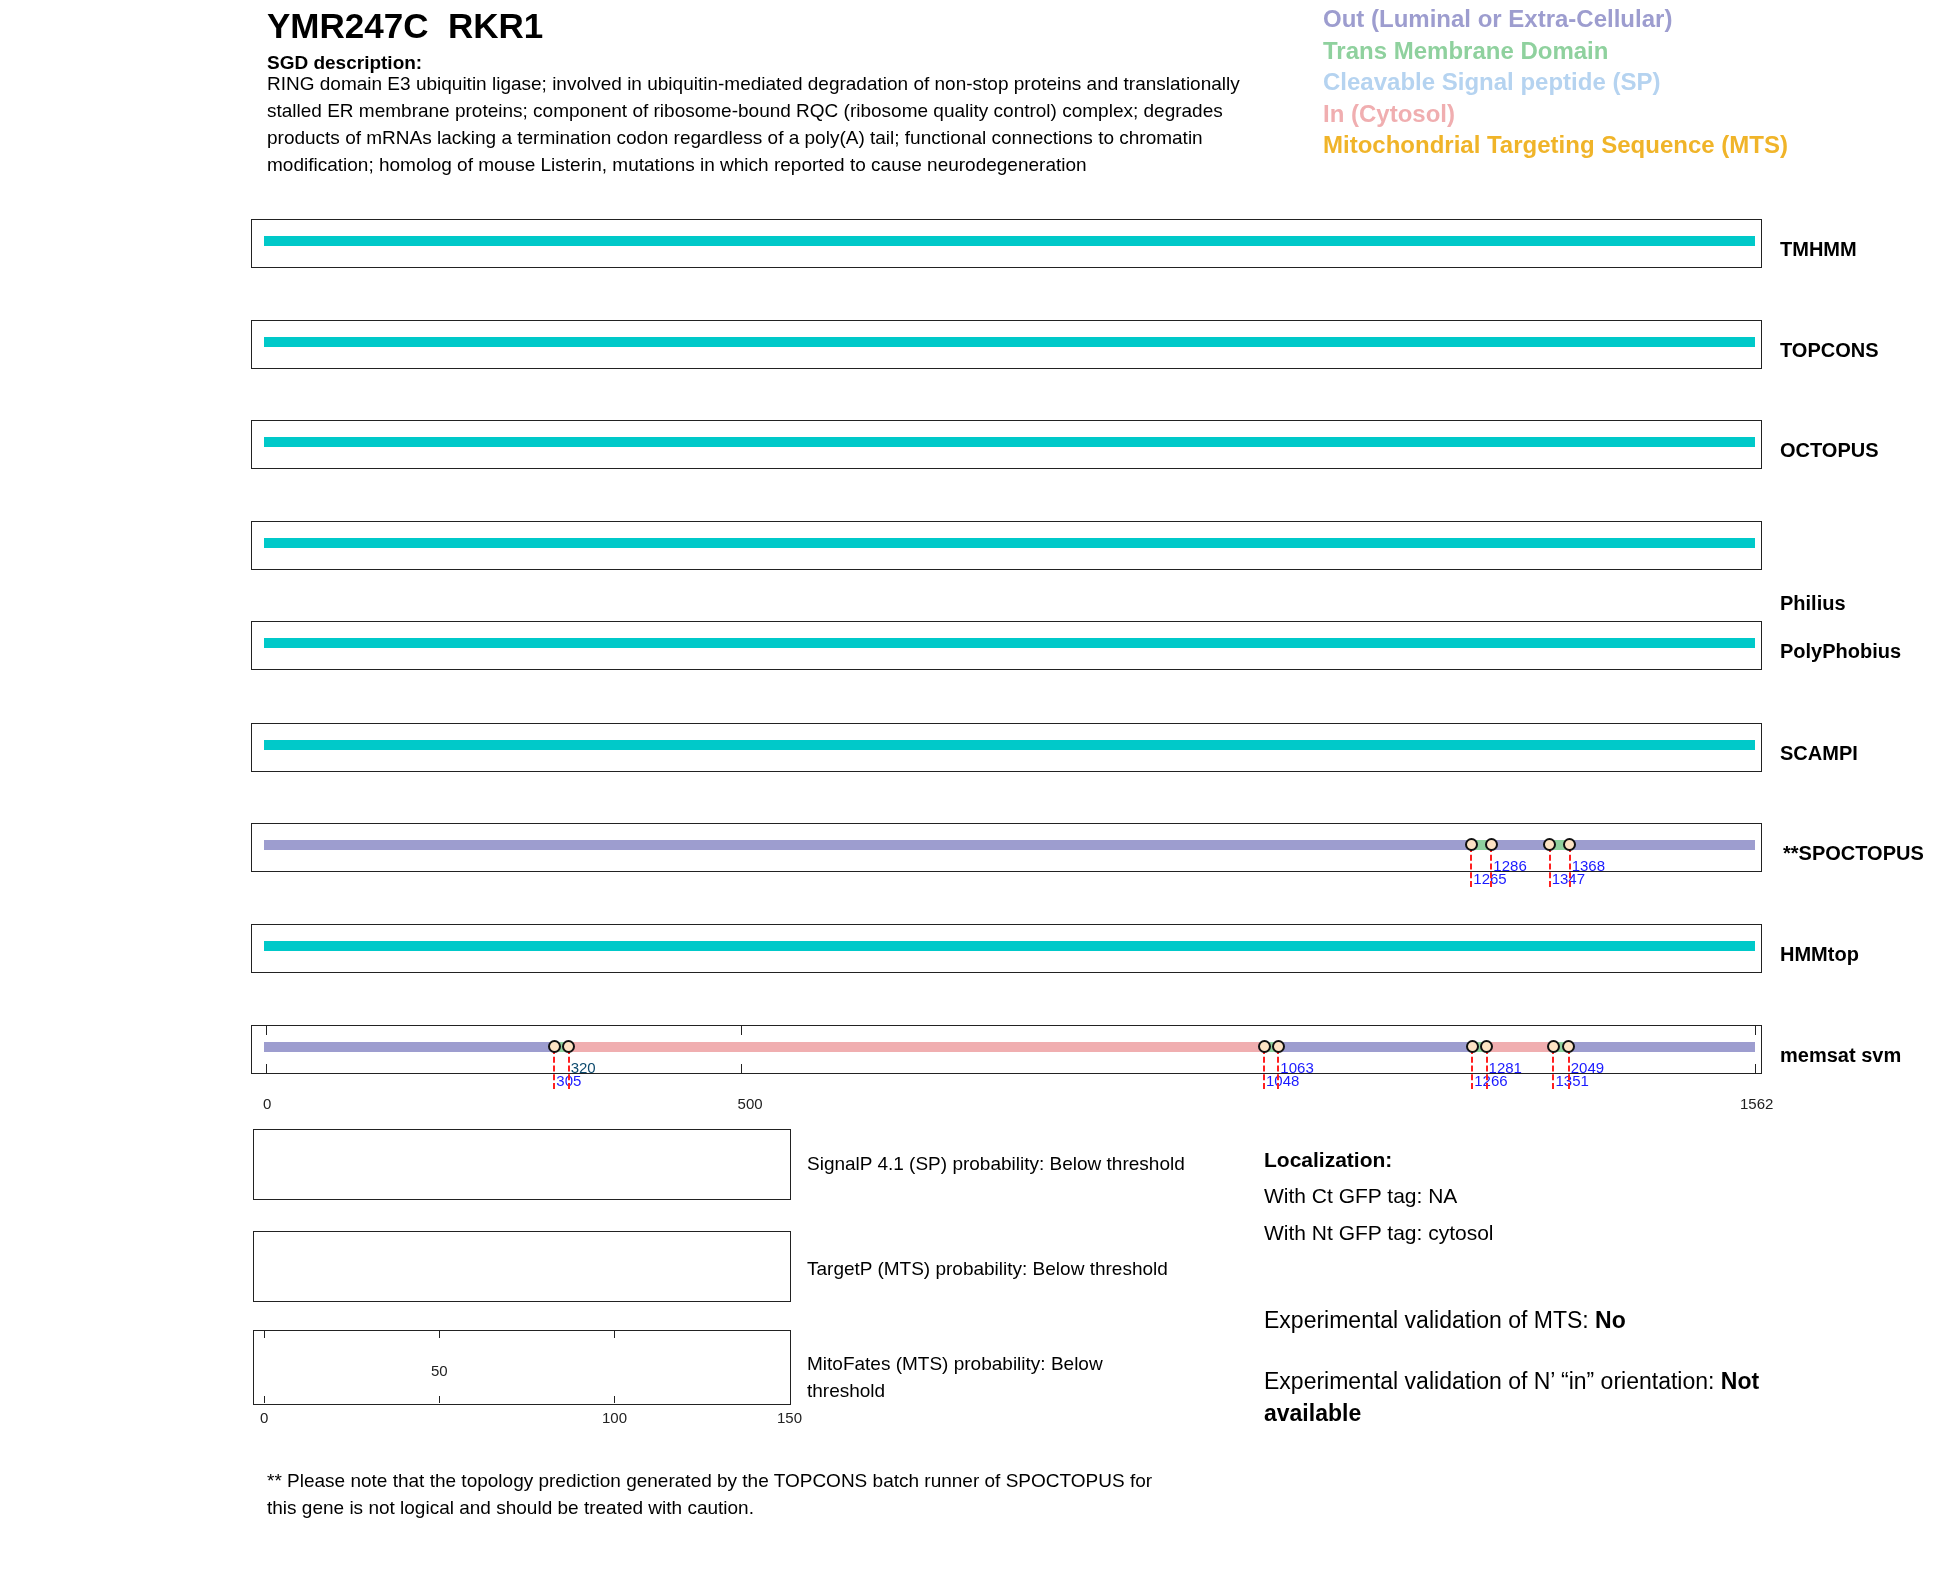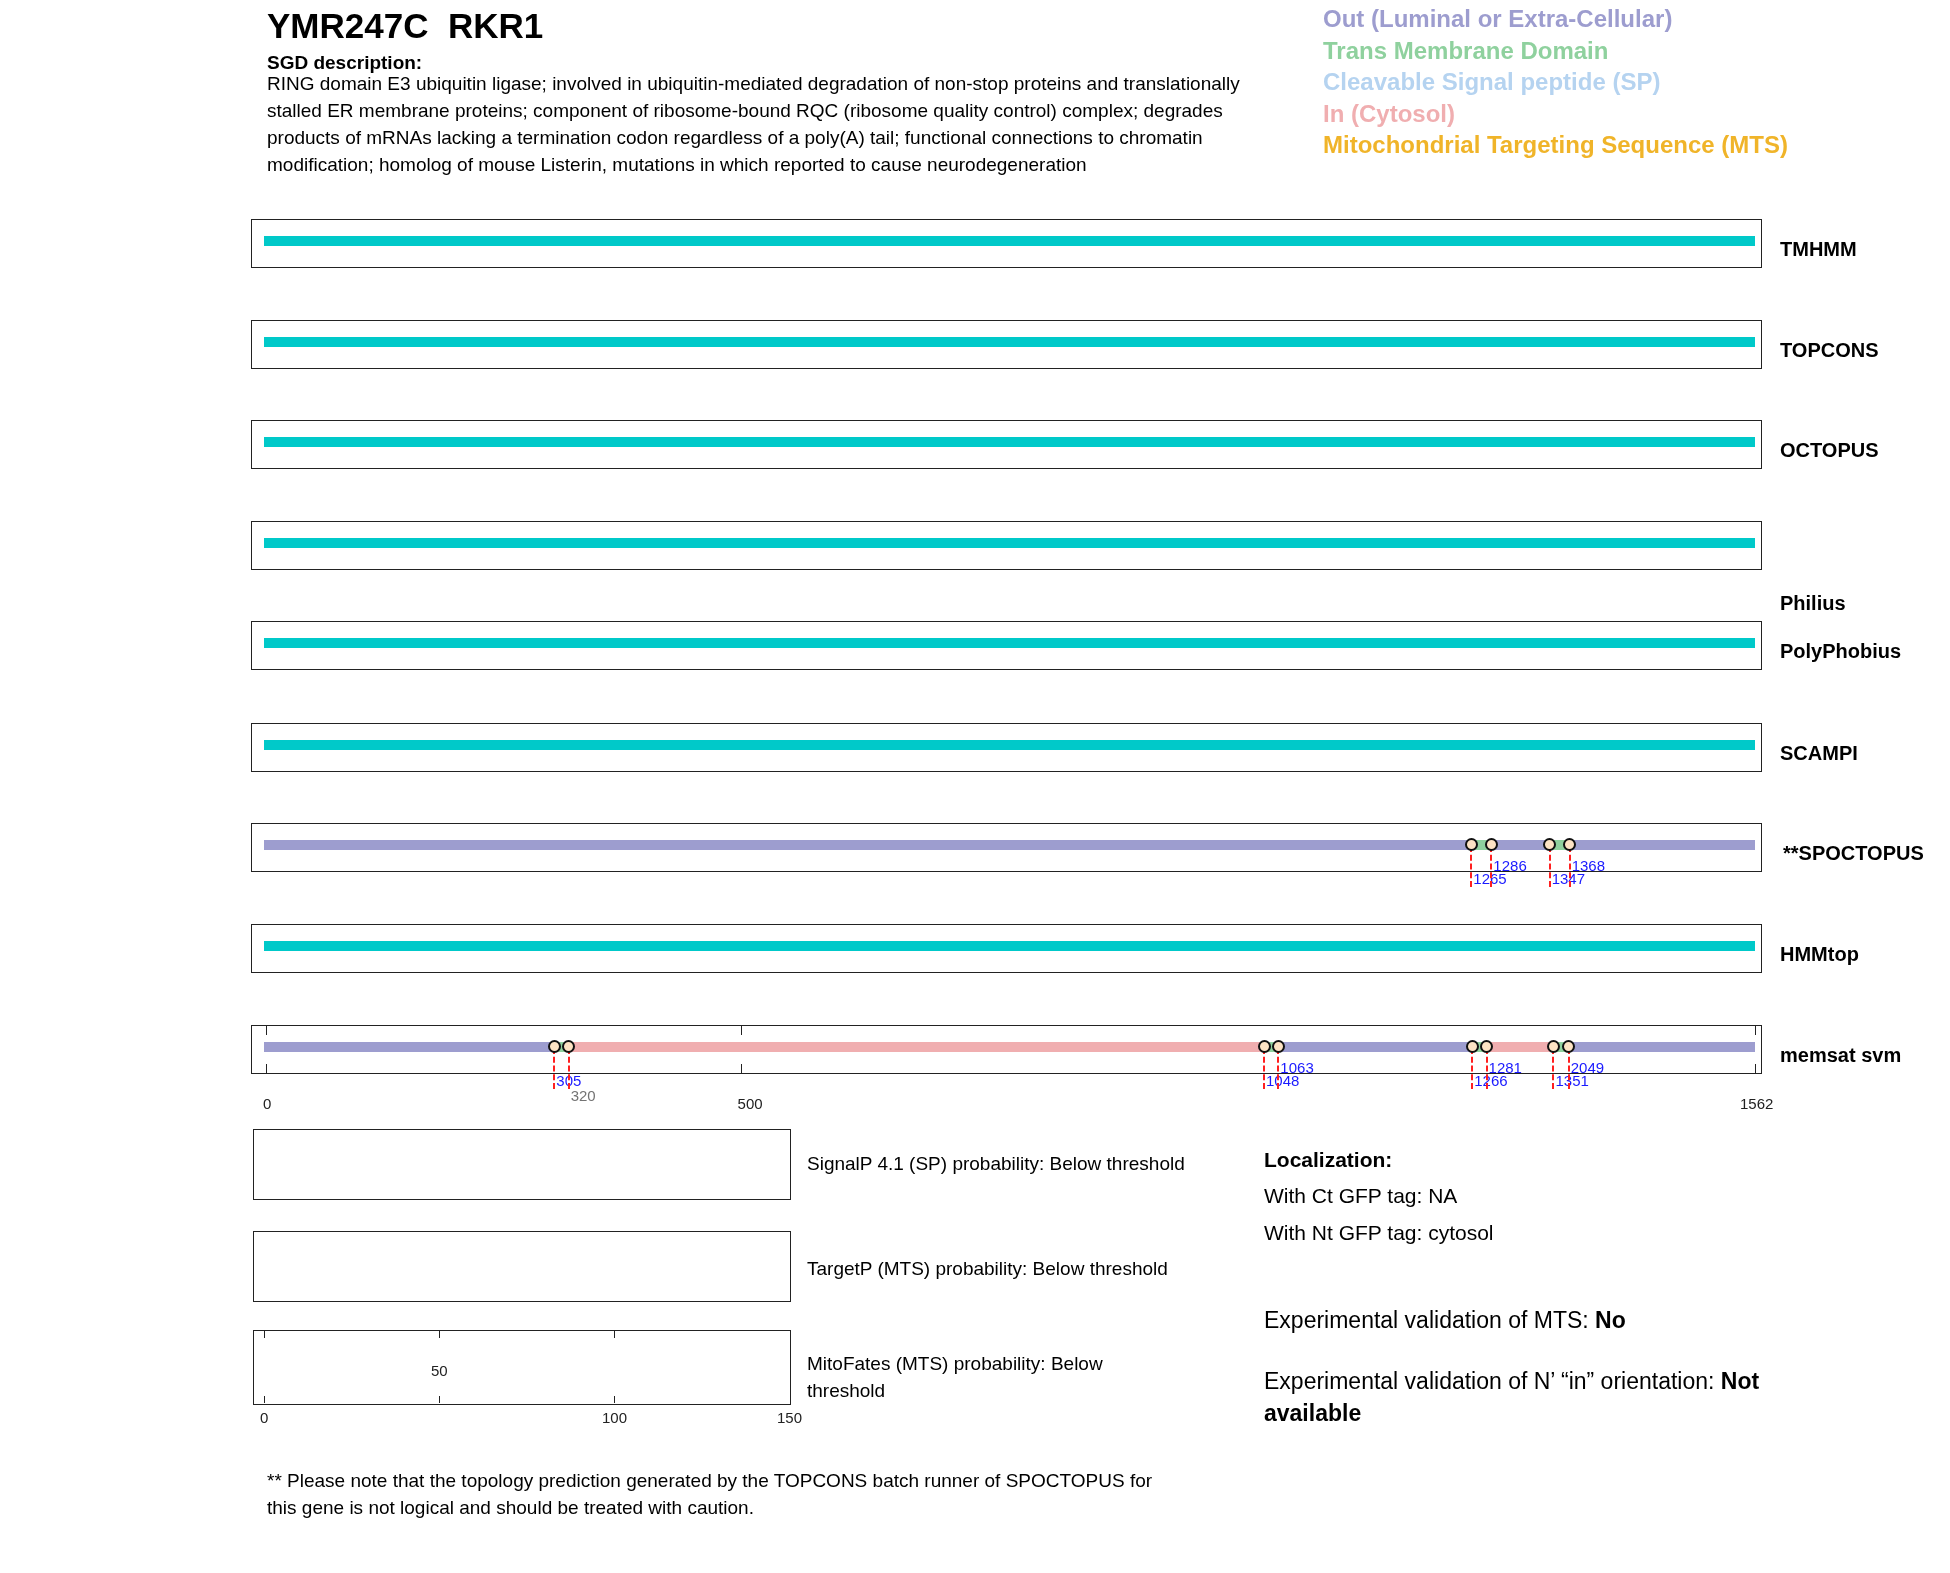--- a/index.html
+++ b/index.html
@@ -130,21 +130,21 @@
       <div class="tick" style="left: 14px; bottom: 0px; height: 9px;"></div>
       <div class="tick" style="left: 488.593px; top: 0px; height: 9px;"></div>
       <div class="tick" style="left: 488.593px; bottom: 0px; height: 9px;"></div>
       <div class="tick" style="left: 1503px; top: 0px; height: 9px;"></div>
       <div class="tick" style="left: 1503px; bottom: 0px; height: 9px;"></div>
       <div class="dash" style="left: 301.332px; top: 22px; height: 41px; border-left-color: rgb(255, 32, 32);"></div>
       <div class="marker" style="left: 295.832px; top: 14px;"></div>
       <div class="pos-label" style="left: 304.332px; top: 47px; color: rgb(26, 26, 255);">305</div>
       <div class="dash" style="left: 315.659px; top: 22px; height: 41px; border-left-color: rgb(255, 32, 32);"></div>
       <div class="marker" style="left: 310.159px; top: 14px;"></div>
-      <div class="pos-label" style="left: 318.659px; top: 34px; color: #737373; margin-top: 28px;">320</div>
+      <div class="pos-label" style="left: 318.659px; top: 34px; color: #0c4a6e;">320</div>
       <div class="dash" style="left: 1011.03px; top: 22px; height: 41px; border-left-color: rgb(255, 32, 32);"></div>
       <div class="marker" style="left: 1005.53px; top: 14px;"></div>
       <div class="pos-label" style="left: 1014.03px; top: 47px; color: rgb(26, 26, 255);">1048</div>
       <div class="dash" style="left: 1025.36px; top: 22px; height: 41px; border-left-color: rgb(255, 32, 32);"></div>
       <div class="marker" style="left: 1019.86px; top: 14px;"></div>
       <div class="pos-label" style="left: 1028.36px; top: 34px; color: rgb(26, 26, 255);">1063</div>
       <div class="dash" style="left: 1219.27px; top: 22px; height: 41px; border-left-color: rgb(255, 32, 32);"></div>
       <div class="marker" style="left: 1213.77px; top: 14px;"></div>
       <div class="pos-label" style="left: 1222.27px; top: 47px; color: rgb(26, 26, 255);">1266</div>
       <div class="dash" style="left: 1233.59px; top: 22px; height: 41px; border-left-color: rgb(255, 32, 32);"></div>

